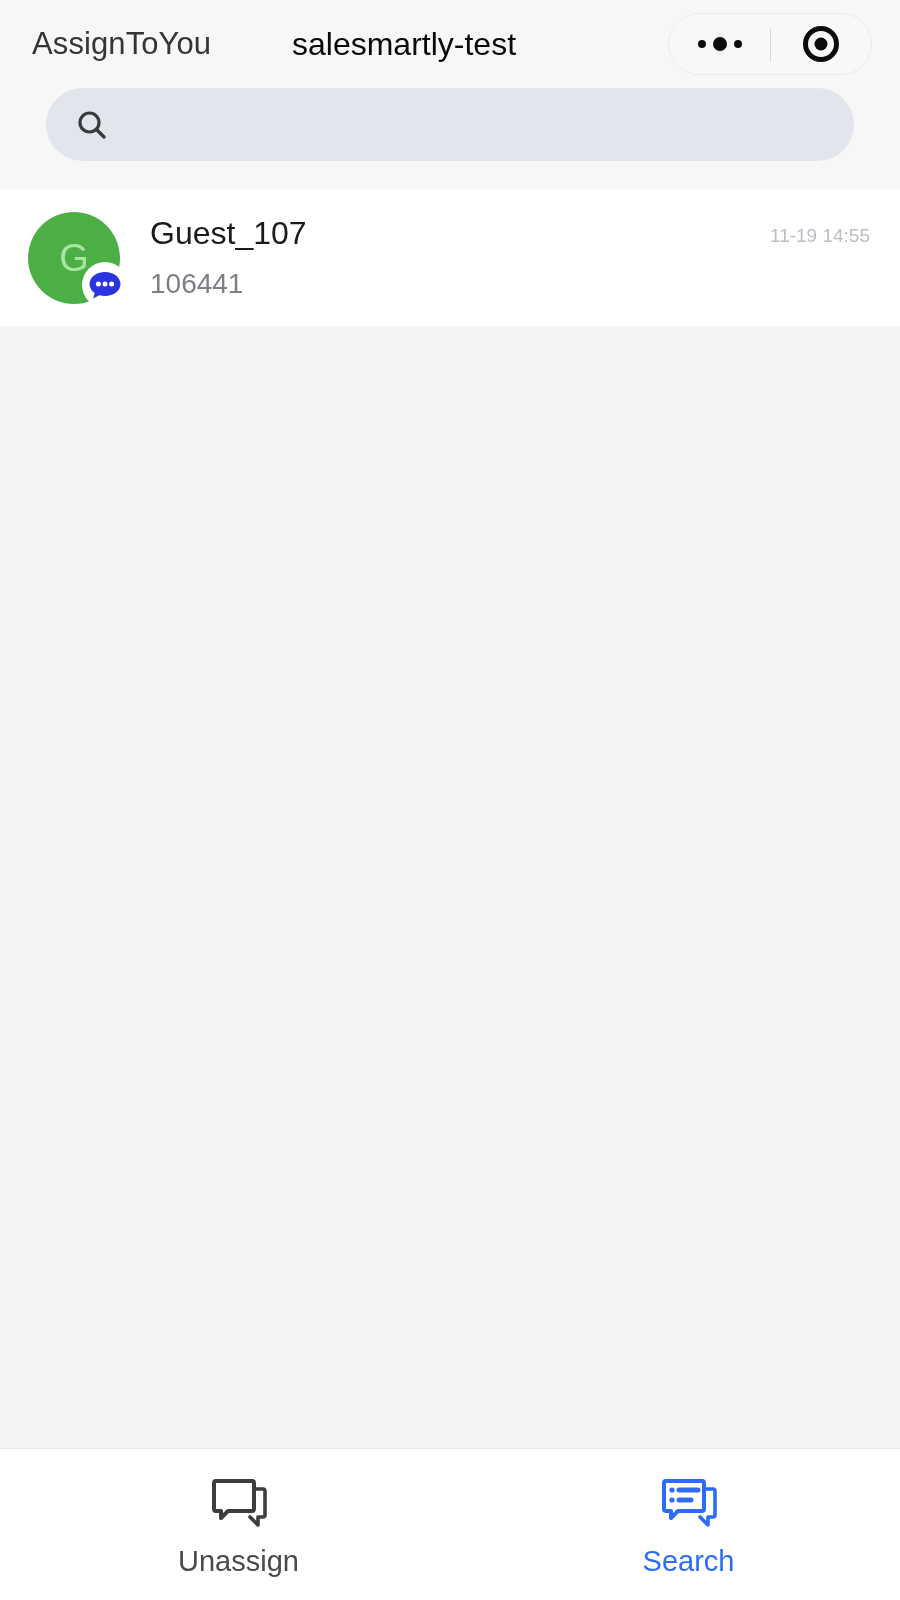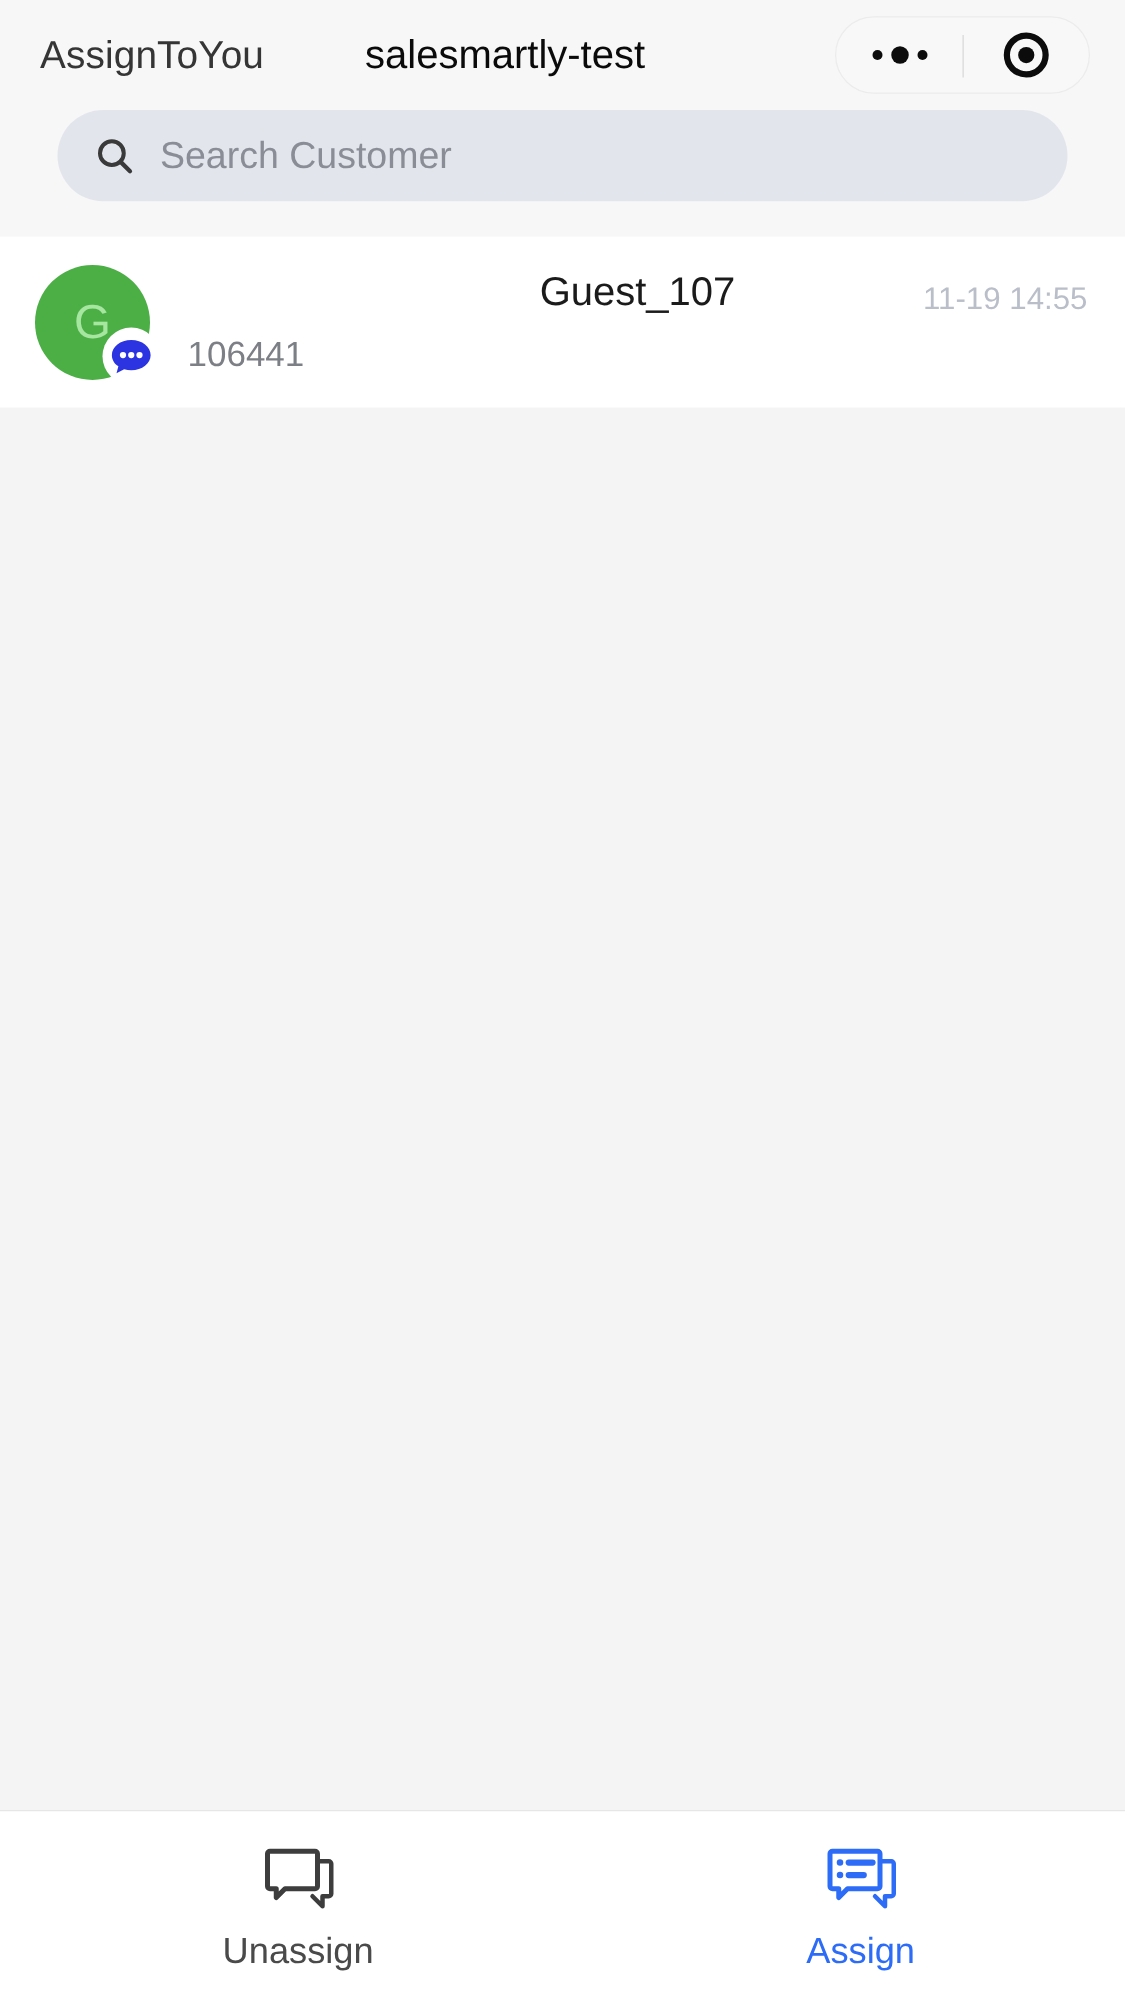--- a/index.html
+++ b/index.html
@@ -166,34 +166,33 @@
     flex-direction: column;
     justify-content: center;
     gap: 16px;
   }
   .item-name {
     font-size: 32px;
     color: #1b1b1b;
     white-space: nowrap;
     overflow: hidden;
     text-overflow: ellipsis;
-    text-align: center;
   }
   .item-preview {
     font-size: 28px;
     color: #7d7f86;
     white-space: nowrap;
     overflow: hidden;
     text-overflow: ellipsis;
   }
   .item-time {
     position: absolute;
     right: 30px;
     top: 36px;
-    font-size: 25px;
+    font-size: 19px;
     color: #b9bec9;
     white-space: nowrap;
   }
 
   
   .tabbar {
     flex: 0 0 auto;
     height: 152px;
     background: #ffffff;
     border-top: 1px solid #e6e6e6;
@@ -249,21 +248,20 @@
   </div>
 
   <div class="search-wrap">
     <div class="search-bar">
       <span class="search-icon">
         <svg width="36" height="36" viewBox="0 0 36 36">
           <circle cx="15.5" cy="15.5" r="9.5" fill="none" stroke="#3a3a3a" stroke-width="3.2"></circle>
           <line x1="22.5" y1="22.5" x2="30" y2="30" stroke="#3a3a3a" stroke-width="3.4" stroke-linecap="round"></line>
         </svg>
       </span>
-      <span class="search-placeholder">Search Customer</span>
     </div>
   </div>
 
   <div class="list">
 
     <div class="list-item">
 
       <div class="avatar-wrap">
         <div class="avatar">
           <span class="avatar-letter">G</span>
@@ -304,19 +302,19 @@
       <span class="tab-icon">
         <svg width="62" height="58" viewBox="0 0 62 58">
           <path d="M34 14 H55 A2 2 0 0 1 57 16 V40 A2 2 0 0 1 55 42 H50 L50 50 L42 42" fill="none" stroke="#2d6cf6" stroke-width="3.6" stroke-linejoin="round" stroke-linecap="round"></path>
           <path d="M8 6 H44 A2 2 0 0 1 46 8 V34 A2 2 0 0 1 44 36 H20 L13 43 L13 36 H8 A2 2 0 0 1 6 34 V8 A2 2 0 0 1 8 6 Z" fill="#ffffff" stroke="#2d6cf6" stroke-width="4" stroke-linejoin="round" stroke-linecap="round"></path>
           <circle cx="14" cy="15" r="2.6" fill="#2d6cf6"></circle>
           <circle cx="14" cy="25" r="2.6" fill="#2d6cf6"></circle>
           <line x1="21" y1="15" x2="40" y2="15" stroke="#2d6cf6" stroke-width="5" stroke-linecap="round"></line>
           <line x1="21" y1="25" x2="33" y2="25" stroke="#2d6cf6" stroke-width="5" stroke-linecap="round"></line>
         </svg>
       </span>
-      <span class="tab-label active">Assign</span>
+      <span class="tab-label active">Search</span>
     </div>
 
 
   </div>
 
 </div>
 
 </body></html>

